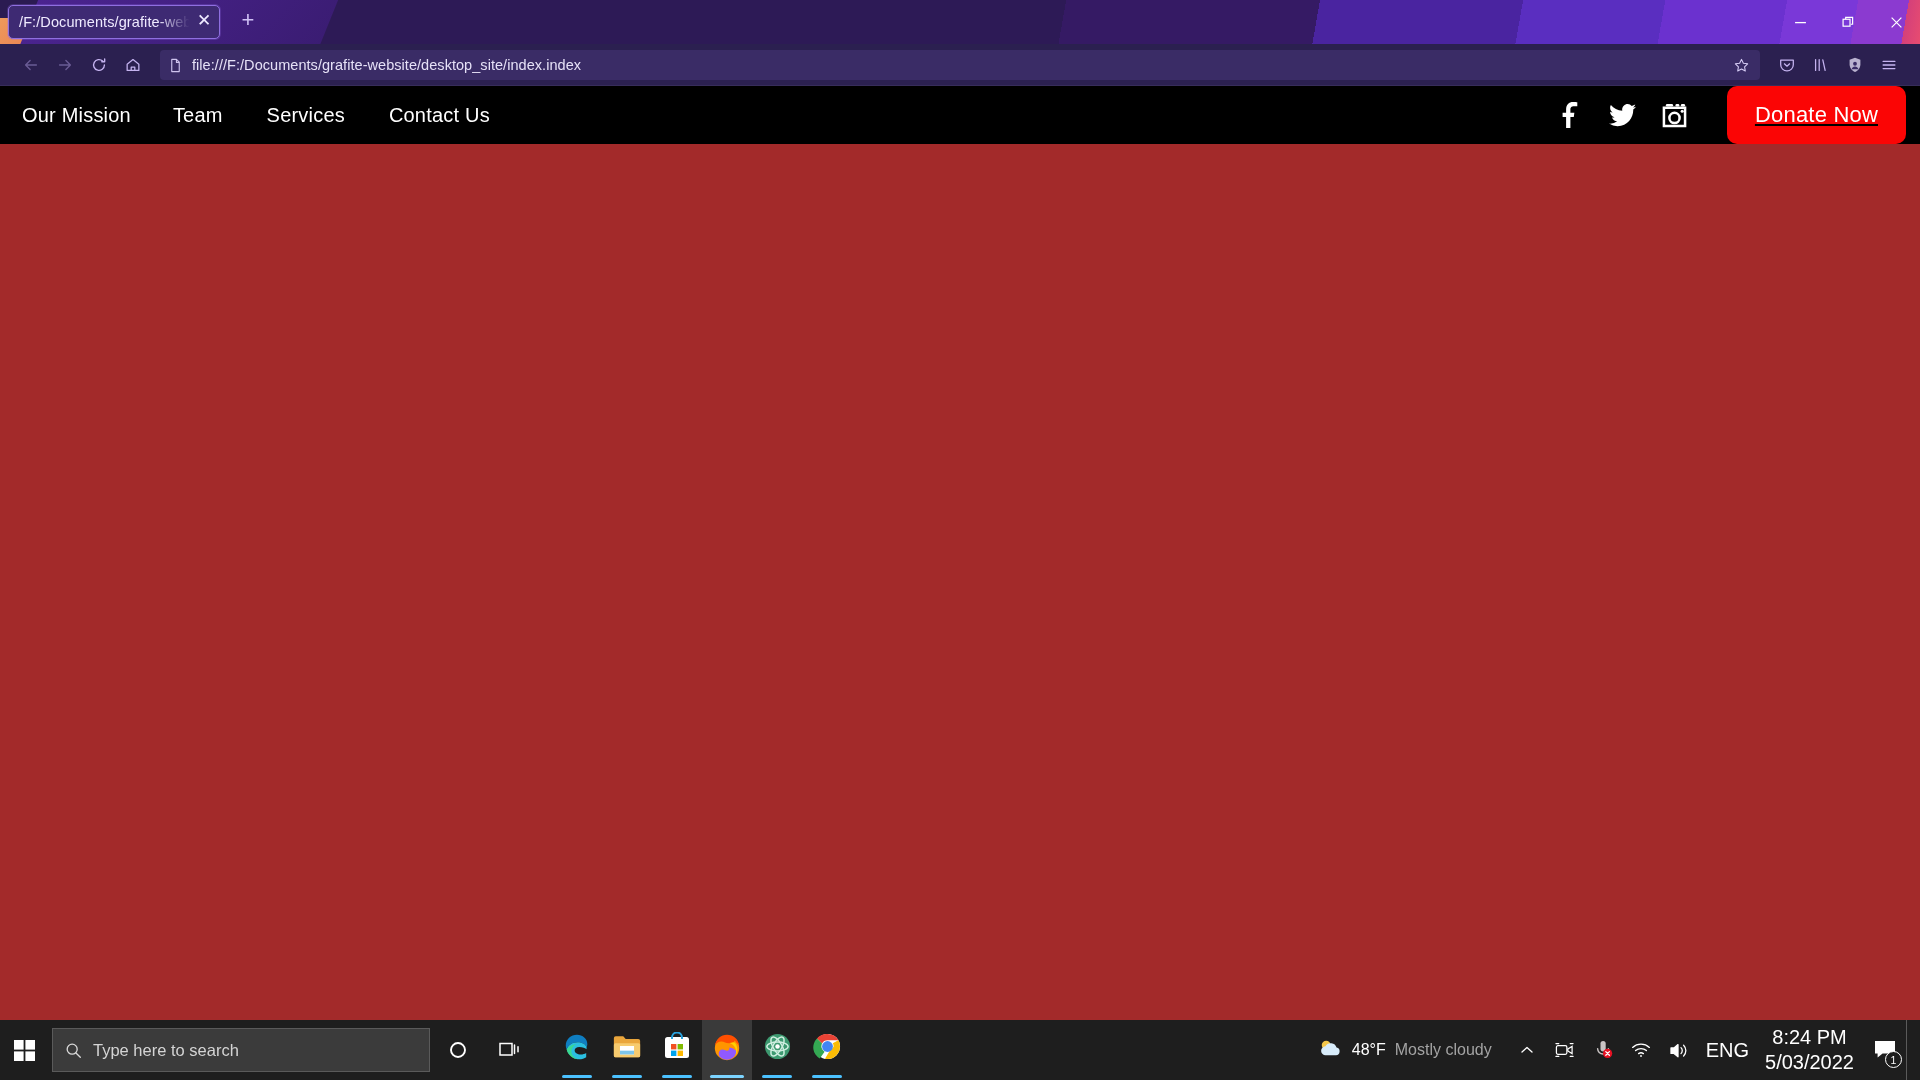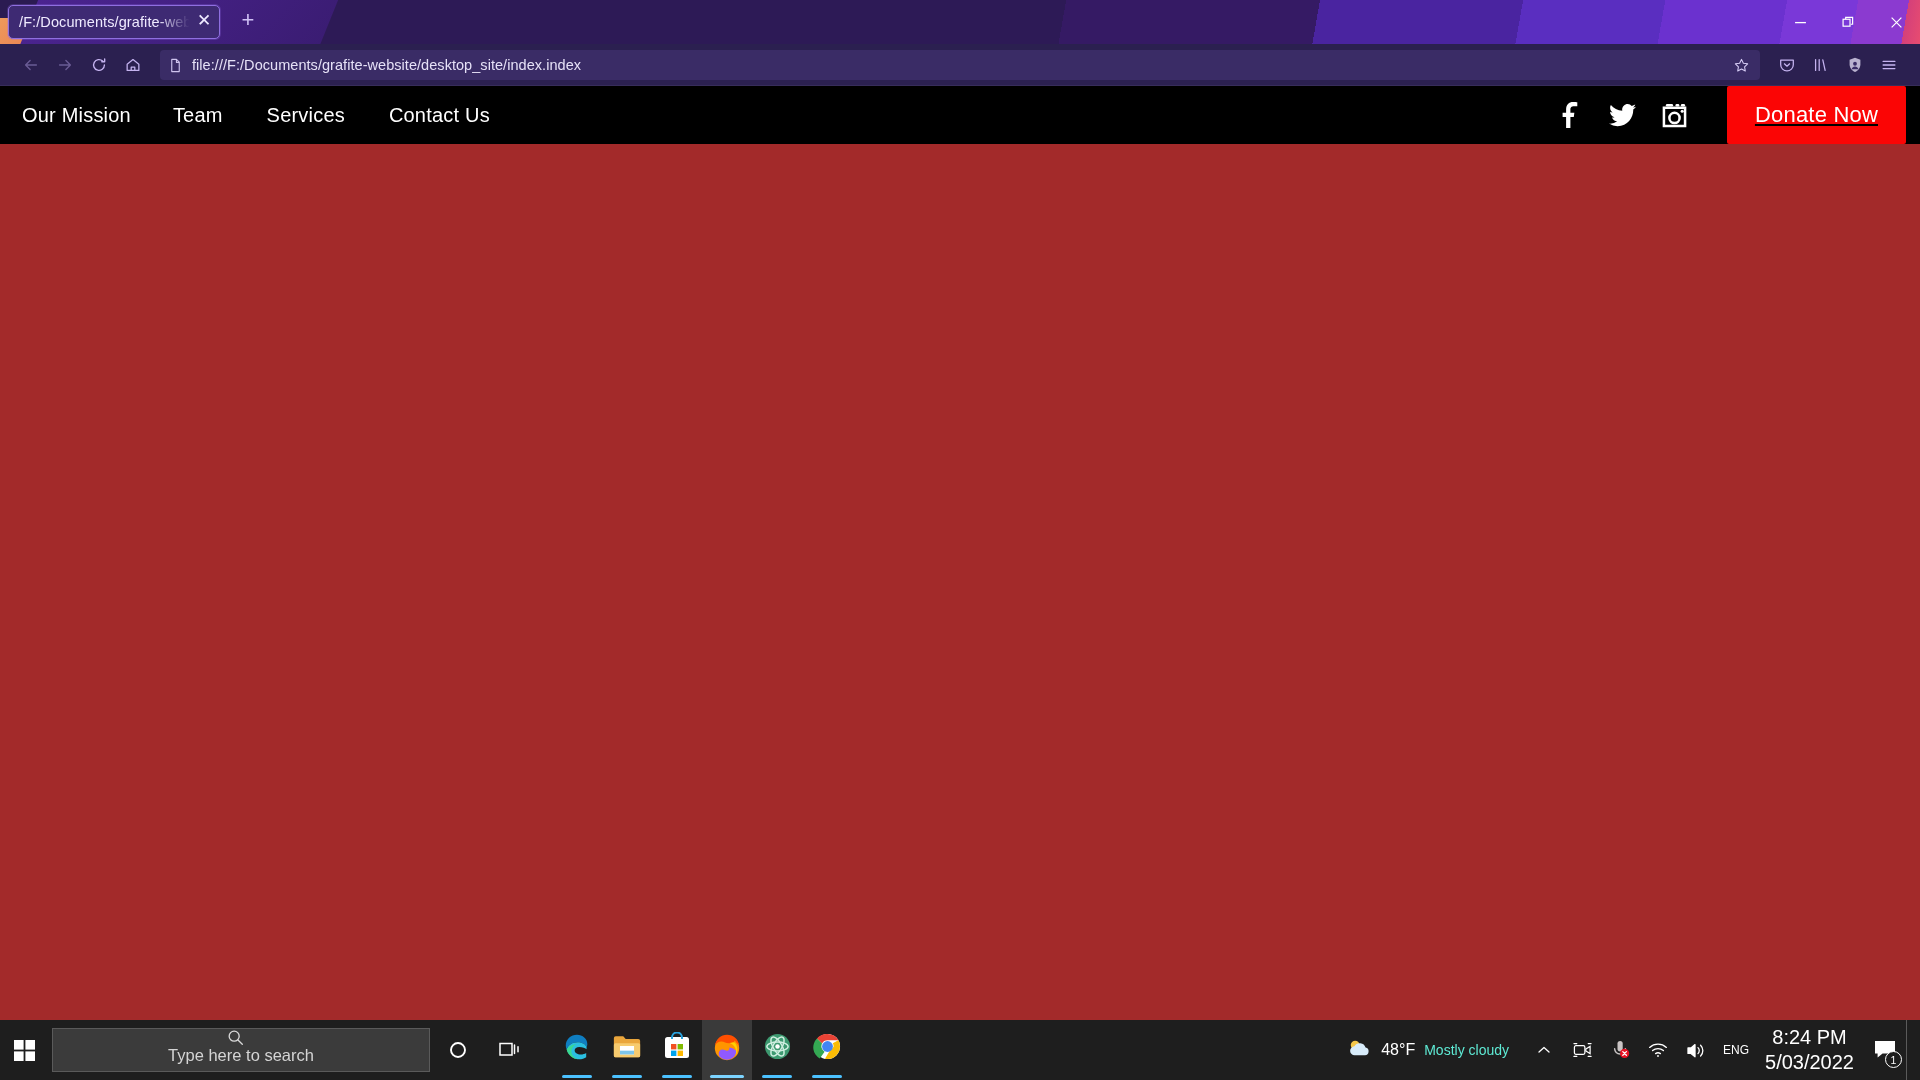--- a/index.html
+++ b/index.html
@@ -175,21 +175,21 @@
   .site-nav-link:first-child { margin-right: 42px; }
   #site-nav-spacer { flex: 1 1 auto; }
   #social-icons { display: flex; align-items: center; gap: 26px; margin-right: 40px; }
   .social-icon { color: #ffffff; display: flex; align-items: center; }
   .social-icon svg { display: block; }
   #donate-button {
     background: #fb0505;
     color: #ffffff;
     font-size: 22px;
     padding: 16px 28px;
-    border-radius: 2px;
+    border-radius: 10px;
     white-space: nowrap;
     letter-spacing: .2px;
   }
   #page-body {
     height: 876px;
     background: #a32a2a;
   }
 
   
   #taskbar {
@@ -203,21 +203,20 @@
     width: 48px; height: 60px;
     display: flex; align-items: center; justify-content: center;
   }
   #search-box {
     width: 378px; height: 44px;
     background: #3b3b3b;
     border: 1px solid #5a5a5a;
     display: flex; align-items: center;
     padding: 0 12px;
     margin-left: 4px;
-    flex-direction: column;
   }
   #search-icon { color: #d9d9d9; margin-right: 11px; display:flex; }
   #search-placeholder { color: #d4d4d4; font-size: 16.5px; }
   .taskbar-sysbtn {
     width: 48px; height: 60px;
     display: flex; align-items: center; justify-content: center;
     margin-left: 4px;
   }
   #taskbar-apps { display: flex; align-items: center; margin-left: 18px; gap: 0px; }
   .task-app {
@@ -233,28 +232,28 @@
     transform: translateX(-50%);
     width: 30px; height: 3px;
     background: #4cc2ff;
     border-radius: 2px;
   }
   .task-app.active::after { background: #7cd4ff; width: 34px; }
   #tray-spacer { flex: 1 1 auto; }
   #system-tray { display: flex; align-items: center; height: 60px; padding-right: 6px; }
   #weather-widget { display: flex; align-items: center; gap: 9px; margin-right: 16px; }
   #weather-temp { font-size: 16px; color: #ffffff; }
-  #weather-desc { font-size: 14px; color: #5eead4; }
+  #weather-desc { font-size: 16px; color: #a3a3a3; }
   .tray-icon {
     width: 28px; height: 60px;
     display: flex; align-items: center; justify-content: center;
     color: #ffffff; margin: 0 5px;
   }
   .tray-icon svg { display: block; }
-  #tray-lang { font-size: 12px; color: #ffffff; margin: 0 12px 0 8px; }
+  #tray-lang { font-size: 20px; color: #ffffff; margin: 0 12px 0 8px; }
   #clock {
     text-align: center;
     line-height: 1.25;
     font-size: 20px;
     margin: 0 10px 0 4px;
     color: #ffffff;
   }
   #notification-area {
     width: 42px; height: 60px;
     display: flex; align-items: center; justify-content: center;

